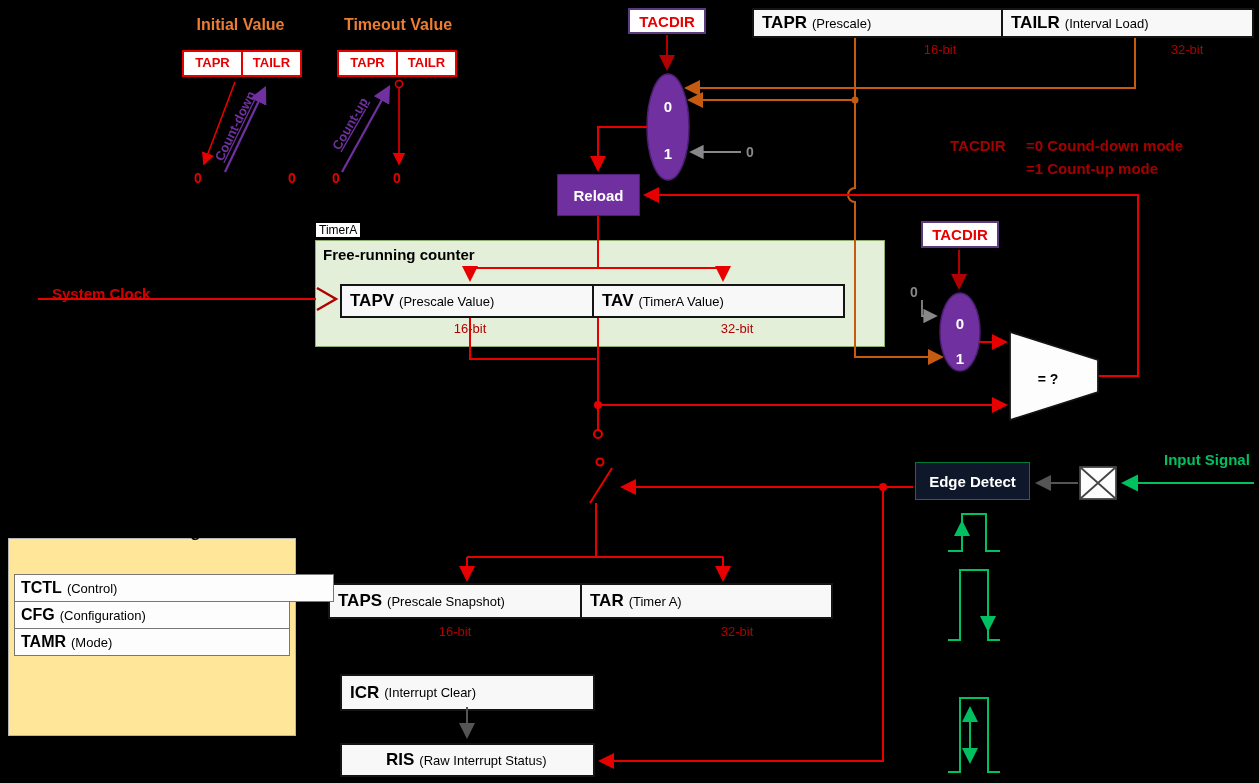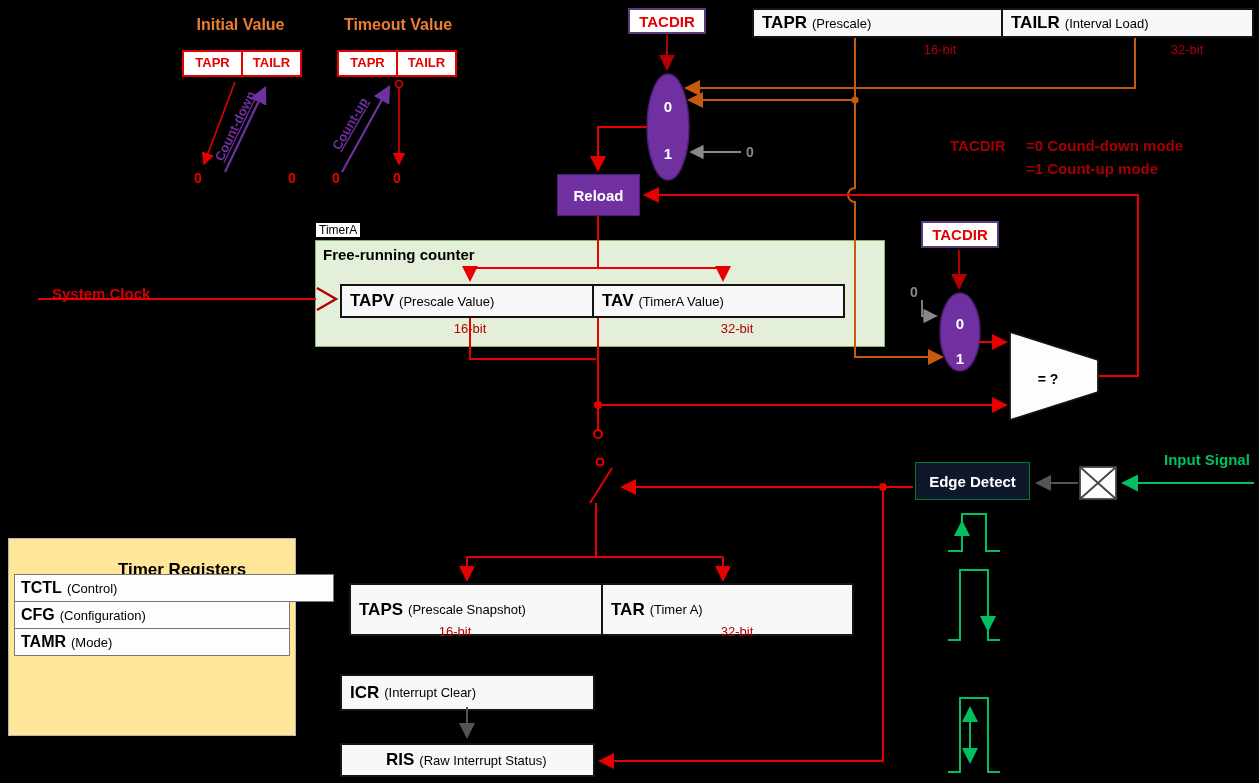--- a/index.html
+++ b/index.html
@@ -111,21 +111,21 @@
   <div class="abs tacdir" style="left:921px;top:221px;width:78px;height:27px;">
     <span>TACDIR</span>
   </div>
   <div class="abs gconst" style="left:910px;top:284px;">0</div>
 
   <div class="abs edge fillc" style="left:915px;top:462px;width:115px;height:38px;">
     <span>Edge Detect</span>
   </div>
   <div class="abs glabel nowrap" style="left:1128px;top:451px;">Input Signal</div>
 
-  <div class="abs regbox" style="left:349px;top:583px;width:505px;height:53px;">
+  <div class="abs regbox" style="left:328px;top:583px;width:505px;height:36px;">
     <div class="rcell sep" style="width:252px;">
       <span class="rname">TAPS</span>
       <span class="rdesc">(Prescale Snapshot)</span>
     </div>
     <div class="rcell" style="flex:1;">
       <span class="rname">TAR</span>
       <span class="rdesc">(Timer A)</span>
     </div>
   </div>
   <div class="abs bits" style="left:420px;top:624px;width:70px;">16-bit</div>
@@ -138,21 +138,21 @@
     </div>
   </div>
   <div class="abs regbox" style="left:340px;top:743px;width:255px;height:34px;padding-left:36px;">
     <div class="rcell">
       <span class="rname">RIS</span>
       <span class="rdesc">(Raw Interrupt Status)</span>
     </div>
   </div>
 
   <div class="abs tanpanel" style="left:8px;top:538px;width:288px;height:198px;"></div>
-  <div class="abs ptitle" style="left:8px;top:560px;width:348px;">Timer Registers</div>
+  <div class="abs ptitle" style="left:8px;top:522px;width:348px;">Timer Registers</div>
   <div class="abs prow" style="left:14px;top:574px;width:320px;height:28px;">
     <span class="rname">TCTL</span>
     <span class="rdesc">(Control)</span>
   </div>
   <div class="abs prow" style="left:14px;top:601px;width:276px;height:28px;">
     <span class="rname">CFG</span>
     <span class="rdesc">(Configuration)</span>
   </div>
   <div class="abs prow" style="left:14px;top:628px;width:276px;height:28px;">
     <span class="rname">TAMR</span>

